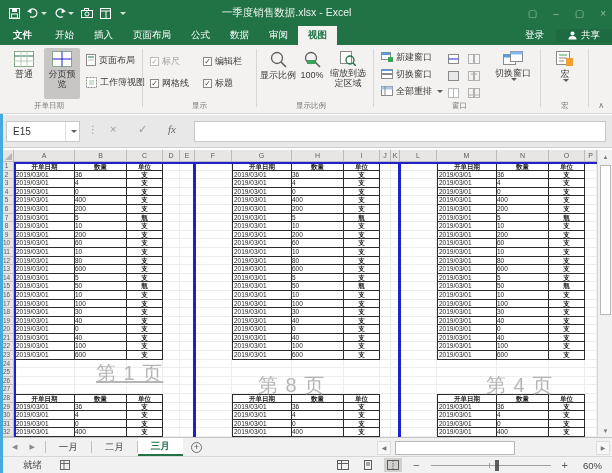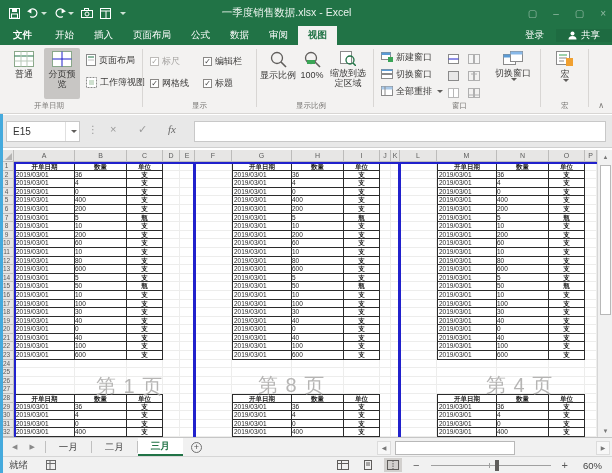--- a/index.html
+++ b/index.html
@@ -84,21 +84,21 @@
   .stab { display:flex; align-items:center; padding:0 13px; white-space:nowrap; }
   .stab.active { background:#fff; color:#217346; font-weight:700; border-bottom:2px solid #217346; }
   .addsheet { align-self:center; width:11px; height:11px; border:1px solid #717171; border-radius:50%; color:#555; font-size:9px; line-height:9px; text-align:center; margin-left:8px; }
   .hscroll { position:absolute; left:377px; top:2px; width:233px; height:15px; display:flex; align-items:center; }
   .harr { width:14px; height:14px; border:1px solid #dcdcdc; background:#f7f7f7; color:#787878; font-size:6px; display:flex; align-items:center; justify-content:center; flex:none; }
   .htrack { flex:1; height:14px; background:#f1f1f1; position:relative; }
   .hthumb { position:absolute; left:4px; top:0; width:120px; height:14px; background:#fff; border:1px solid #b8b8b8; }
 
   
   .statusbar { position:absolute; left:0; top:456px; width:612px; height:17px; background:#f1f1f1; border-top:1px solid #d6d6d6; display:flex; align-items:center; font-size:9.5px; color:#444; }
-  .smode { margin-left:9px; }
+  .smode { margin-left:23px; }
   .sicon { margin-left:18px; display:flex; }
   .vwgrp { margin-left:auto; display:flex; align-items:center; gap:7px; }
   .vbtn { width:18px; height:14px; display:flex; align-items:center; justify-content:center; }
   .vbtn.pressed { background:#d2d0ce; }
   .zminus, .zplus { color:#5a5a5a; font-size:11px; margin:0 4px; }
   .ztrack { width:120px; height:1px; background:#a0a0a0; position:relative; }
   .ztick { position:absolute; left:58px; top:-2px; width:1px; height:5px; background:#a0a0a0; }
   .zthumb { position:absolute; left:64px; top:-5px; width:4px; height:11px; background:#5f5d5b; }
   .zpct { margin:0 10px 0 4px; }
   .edge { position:absolute; left:0; top:114px; width:3px; height:359px; background:#45aadd; z-index:20; }
@@ -985,21 +985,21 @@
           <div class="c tb qty" style="width: 52px;">400</div>
           <div class="c tb unit" style="width: 36px;">支</div>
           <div class="c" style="width: 12px;"></div>
         </div>
       </div>
 
     <div class="pbline" style="left:14px; top:12px; width:583px; height:2px;"></div>
     <div class="pbline" style="left:14px; top:12px; width:2px; height:275px;"></div>
     <div class="pbline" style="left:193px; top:12px; width:3px; height:275px;"></div>
     <div class="pbline" style="left:398px; top:12px; width:3px; height:275px;"></div>
-    <div class="wmark" style="left:96px; top:223px;">第 1 页</div>
+    <div class="wmark" style="left:96px; top:210px;text-decoration:underline;">第 1 页</div>
     <div class="wmark" style="left:258px; top:222px;">第 8 页</div>
     <div class="wmark" style="left:486px; top:222px;">第 4 页</div>
 
     <div class="vscroll">
       <div class="varr" style="top:0;">▲</div>
       <div class="vthumb"></div>
       <div class="varr" style="bottom:0;">▼</div>
     </div>
   </div>
 

